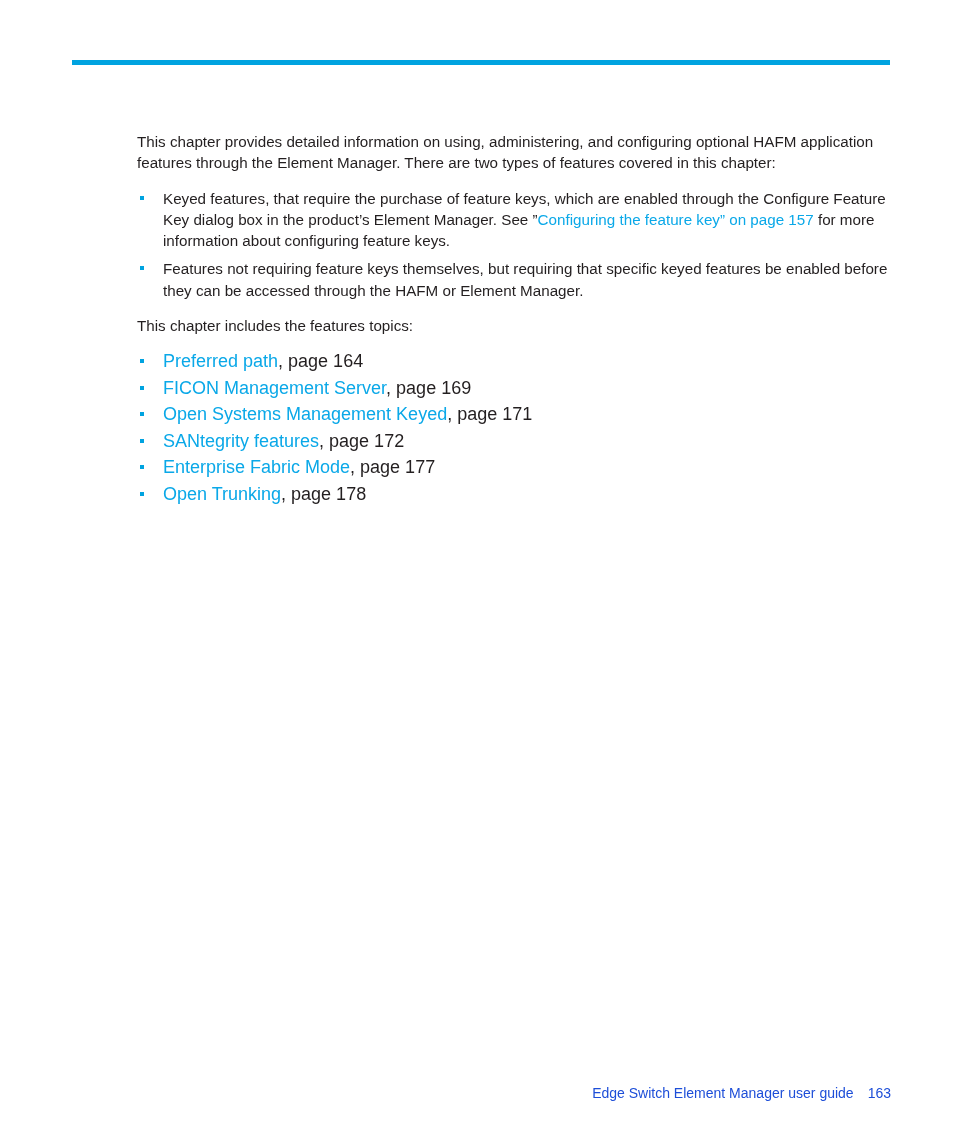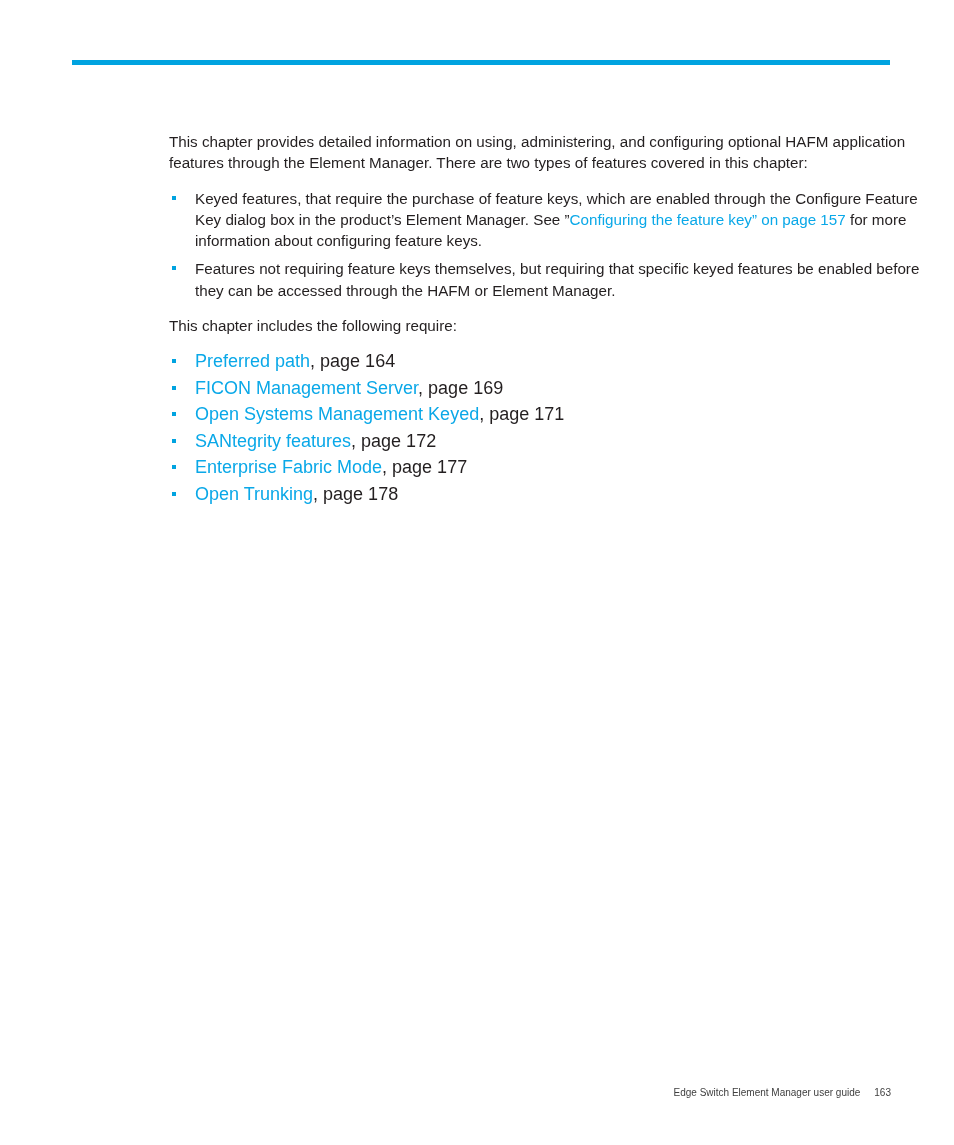--- a/index.html
+++ b/index.html
@@ -51,21 +51,20 @@
   .chapter-title {
     display: inline;
   }
 
   
   .content {
     position: absolute;
     left: 137px;
     top: 131px;
     width: 755px;
-    margin-left: 32px;
   }
 
   p.body-para {
     margin: 0 0 0 0;
     font-size: 15.2px;
     line-height: 21.3px;
     color: #231f20;
     text-align: left;
   }
 
@@ -125,23 +124,23 @@
     text-decoration: none;
   }
 
   
   .footer {
     position: absolute;
     left: 72px;
     top: 1083px;
     width: 819px;
     text-align: right;
-    font-size: 10px;
+    font-size: 14px;
     line-height: 20px;
-    color: #404040;
+    color: #1d4ed8;
     white-space: nowrap;
   }
   .footer .guide-name { }
   .footer .page-num {
     display: inline-block;
     margin-left: 14px;
   }
 </style>
 </head>
 <body>
@@ -163,21 +162,21 @@
         <span>Keyed features, that require the purchase of feature keys, which are enabled through the Configure Feature Key dialog box in the product’s Element Manager. See ”</span><a class="xref" href="#">Configuring the feature key” on page 157</a><span> for more information about configuring feature keys.</span>
       </li>
       <li>
         <span class="dot"></span>
         <span>Features not requiring feature keys themselves, but requiring that specific keyed features be enabled before they can be accessed through the HAFM or Element Manager.</span>
       </li>
     </ul>
 
     <div class="gap-para"></div>
 
-    <p class="body-para">This chapter includes the following require:</p>
+    <p class="body-para">This chapter includes the features topics:</p>
 
     <div class="gap-list"></div>
 
     <ul class="topics">
       <li>
         <span class="dot"></span>
         <a class="xref" href="#">Preferred path</a><span>, page 164</span>
       </li>
       <li>
         <span class="dot"></span>

